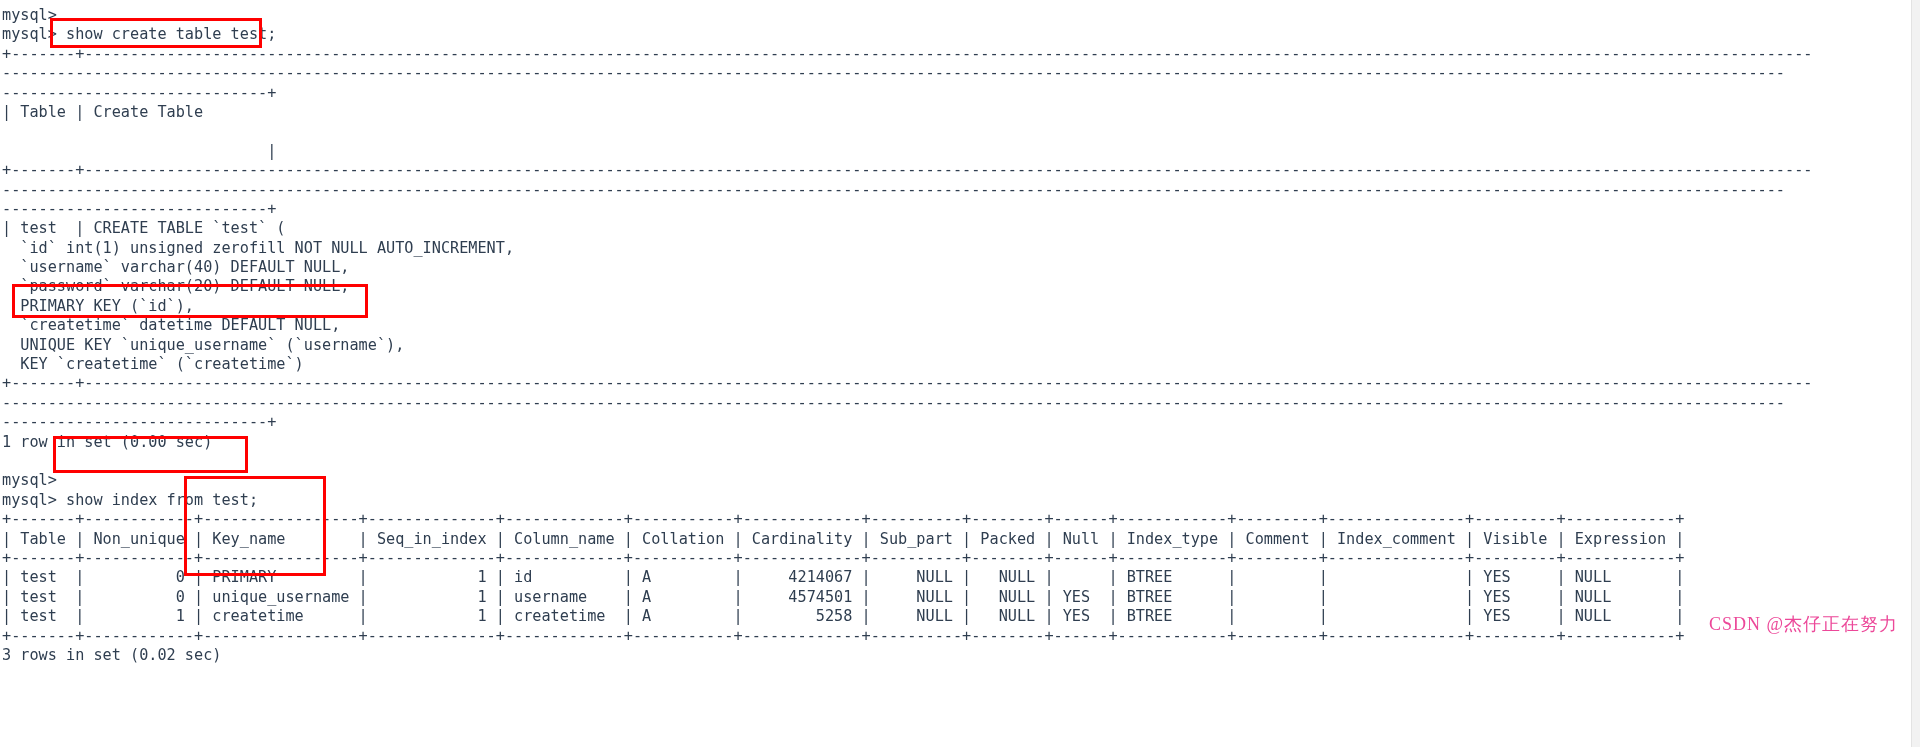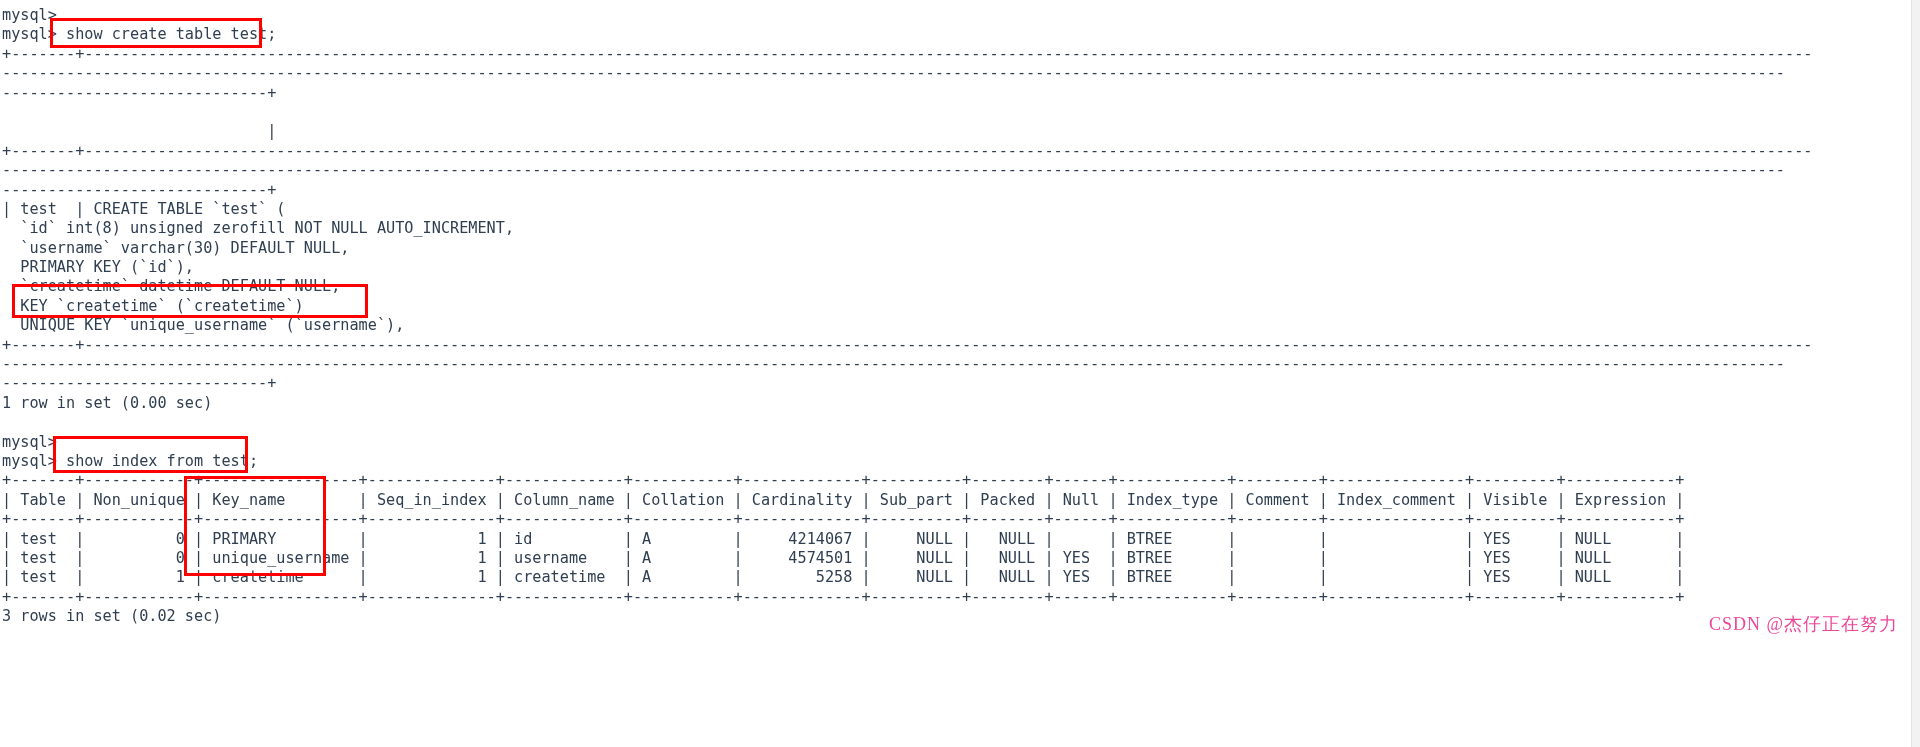--- a/index.html
+++ b/index.html
@@ -76,32 +76,34 @@
 <body>
 
 <div id="terminal">
 
   <div id="terminal-lines">
       <span class="line">mysql&gt;</span>
       <span class="line">mysql&gt; show create table test;</span>
       <span class="line">+-------+---------------------------------------------------------------------------------------------------------------------------------------------------------------------------------------------</span>
       <span class="line">---------------------------------------------------------------------------------------------------------------------------------------------------------------------------------------------------</span>
       <span class="line">-----------------------------+</span>
+      <span class="line">| Table | Create Table                                                                                                                                                                                </span>
       <span class="line blank">                                                                                                                                                                                                     </span>
       <span class="line">                             |</span>
       <span class="line">+-------+---------------------------------------------------------------------------------------------------------------------------------------------------------------------------------------------</span>
       <span class="line">---------------------------------------------------------------------------------------------------------------------------------------------------------------------------------------------------</span>
       <span class="line">-----------------------------+</span>
       <span class="line">| test  | CREATE TABLE `test` (</span>
-      <span class="line">  `id` int(8) unsigned zerofill NOT NULL AUTO_INCREMENT,</span>
-      <span class="line">  `username` varchar(30) DEFAULT NULL,</span>
+      <span class="line">  `id` int(1) unsigned zerofill NOT NULL AUTO_INCREMENT,</span>
+      <span class="line">  `username` varchar(40) DEFAULT NULL,</span>
+      <span class="line">  `password` varchar(20) DEFAULT NULL,</span>
       <span class="line">  PRIMARY KEY (`id`),</span>
       <span class="line">  `createtime` datetime DEFAULT NULL,</span>
+      <span class="line">  UNIQUE KEY `unique_username` (`username`),</span>
       <span class="line">  KEY `createtime` (`createtime`)</span>
-      <span class="line">  UNIQUE KEY `unique_username` (`username`),</span>
       <span class="line">+-------+---------------------------------------------------------------------------------------------------------------------------------------------------------------------------------------------</span>
       <span class="line">---------------------------------------------------------------------------------------------------------------------------------------------------------------------------------------------------</span>
       <span class="line">-----------------------------+</span>
       <span class="line">1 row in set (0.00 sec)</span>
       <span class="line blank"></span>
       <span class="line">mysql&gt;</span>
       <span class="line">mysql&gt; show index from test;</span>
       <span class="line">+-------+------------+-----------------+--------------+-------------+-----------+-------------+----------+--------+------+------------+---------+---------------+---------+------------+</span>
       <span class="line">| Table | Non_unique | Key_name        | Seq_in_index | Column_name | Collation | Cardinality | Sub_part | Packed | Null | Index_type | Comment | Index_comment | Visible | Expression |</span>
       <span class="line">+-------+------------+-----------------+--------------+-------------+-----------+-------------+----------+--------+------+------------+---------+---------------+---------+------------+</span>

